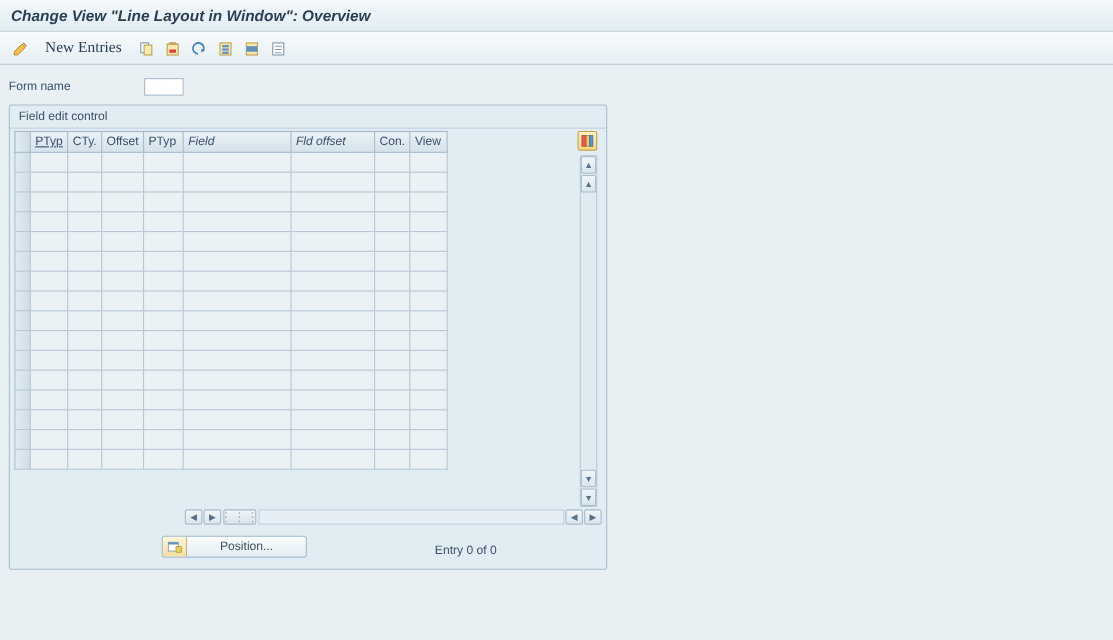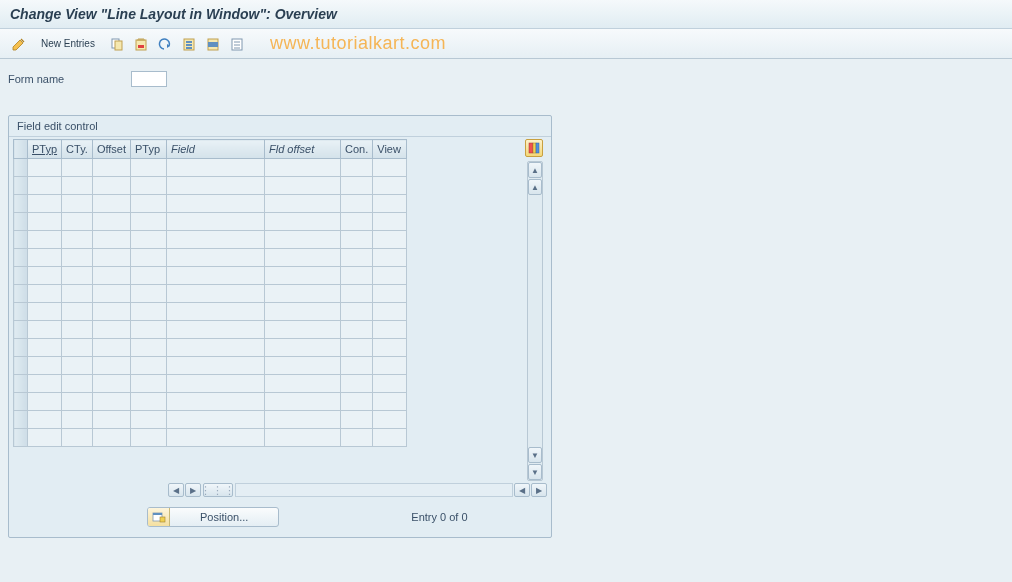--- a/index.html
+++ b/index.html
@@ -40,25 +40,26 @@
       height: 22px;
       display: inline-flex;
       align-items: center;
       justify-content: center;
       border: 1px solid transparent;
       border-radius: 2px;
       cursor: pointer;
     }
     .toolbar-text-btn {
       padding: 3px 8px;
-      font-size: 10px;
+      font-size: 14px;
       color: #2a3f52;
       cursor: pointer;
       border: 1px solid transparent;
       border-radius: 2px;
+      font-family: Liberation Serif, serif;
     }
     
     .watermark {
       position: absolute;
       left: 270px;
       top: 4px;
       color: #f5b556;
       font-size: 18px;
       font-weight: 400;
       letter-spacing: 0.5px;
@@ -68,21 +69,21 @@
     
     
     .content {
       padding: 12px 8px;
     }
     
     .form-row {
       display: flex;
       align-items: center;
       gap: 8px;
-      margin-bottom: 28px;
+      margin-bottom: 8px;
     }
     .form-label {
       color: #3a5068;
       font-size: 11px;
       width: 115px;
     }
     .form-input {
       width: 36px;
       height: 16px;
       border: 1px solid #a8bccc;
@@ -227,23 +228,23 @@
     .hscroll-track {
       flex: 1;
       height: 14px;
       background: #e4eef4;
       border: 1px solid #c0d0dc;
     }
     
     
     .bottom-row {
       display: flex;
-      align-items: center;
+      align-items: flex-end;
       padding: 6px 8px 10px 8px;
-      gap: 16px;
+      gap: 0;
     }
     .position-btn {
       margin-left: 130px;
       display: flex;
       align-items: center;
       background: linear-gradient(to bottom, #fafcfd, #e4eef4);
       border: 1px solid #a8bccc;
       border-radius: 3px;
       height: 20px;
     }
@@ -315,21 +316,20 @@
       </svg>
   </div>
   <div class="toolbar-btn">
     <svg width="16" height="16" viewBox="0 0 16 16">
         <rect x="3" y="3" width="10" height="11" fill="#fff" stroke="#8098b0"></rect>
         <line x1="5" y1="6" x2="11" y2="6" stroke="#8098b0"></line>
         <line x1="5" y1="9" x2="11" y2="9" stroke="#8098b0"></line>
         <line x1="5" y1="12" x2="11" y2="12" stroke="#8098b0"></line>
       </svg>
   </div>
-  <div class="watermark">www.tutorialkart.com</div>
 </div>
 
 <div class="content">
   <div class="form-row">
     <span class="form-label">Form name</span>
     <input class="form-input" value="" style="">
   </div>
 
   <div class="panel">
     <div class="panel-title">Field edit control</div>

